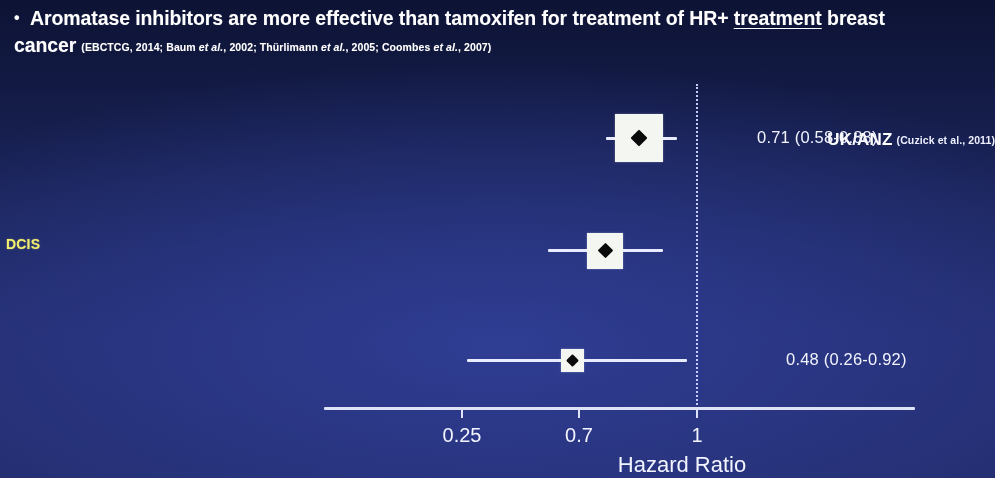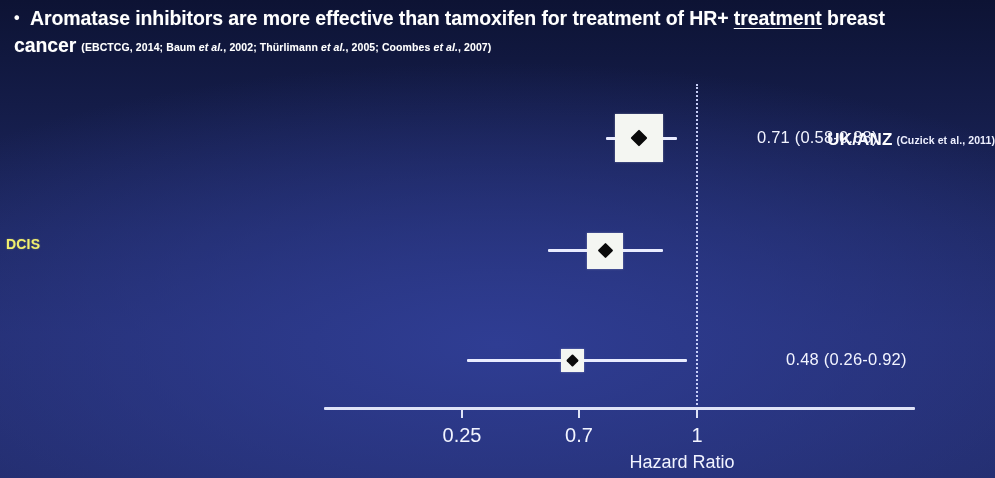--- a/index.html
+++ b/index.html
@@ -140,21 +140,21 @@
   }
   .tick-label {
     position: absolute;
     font-size: 20px;
     color: #f2f4ff;
     transform: translateX(-50%);
     white-space: nowrap;
   }
   .axis-title {
     position: absolute;
-    font-size: 18px;
+    font-size: 22px;
     color: #f2f4ff;
     transform: translateX(-50%);
     white-space: nowrap;
   }
 </style>
 </head>
 <body>
 
 <div id="slide">
 

